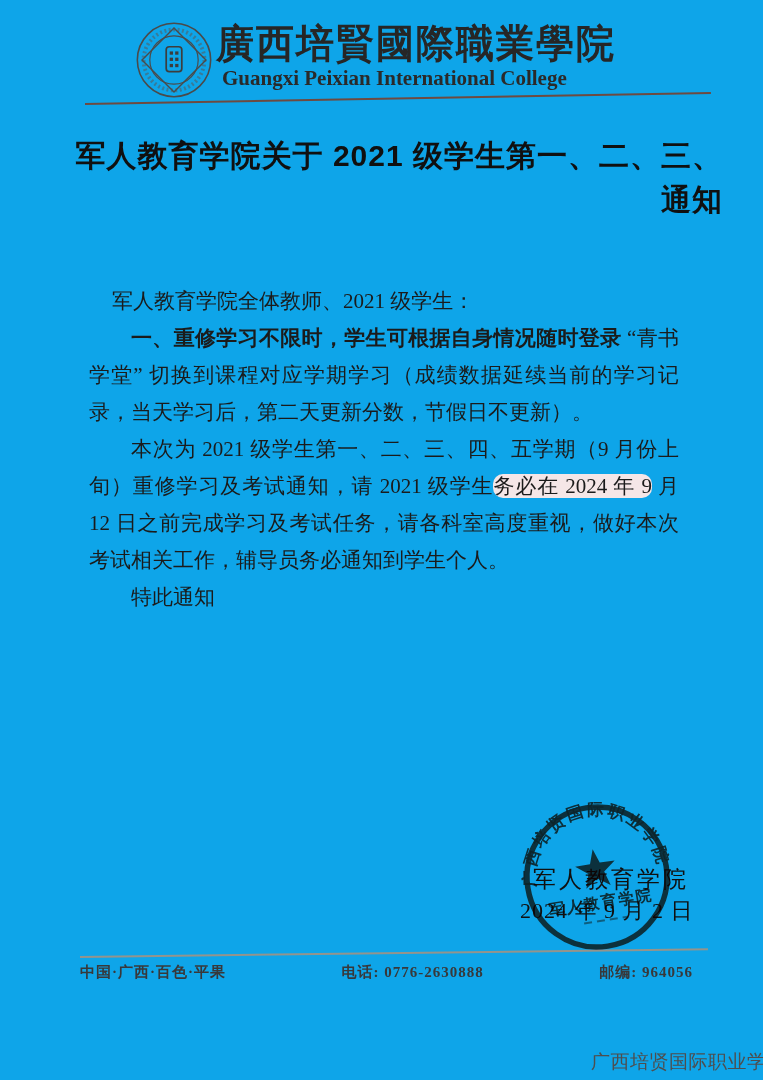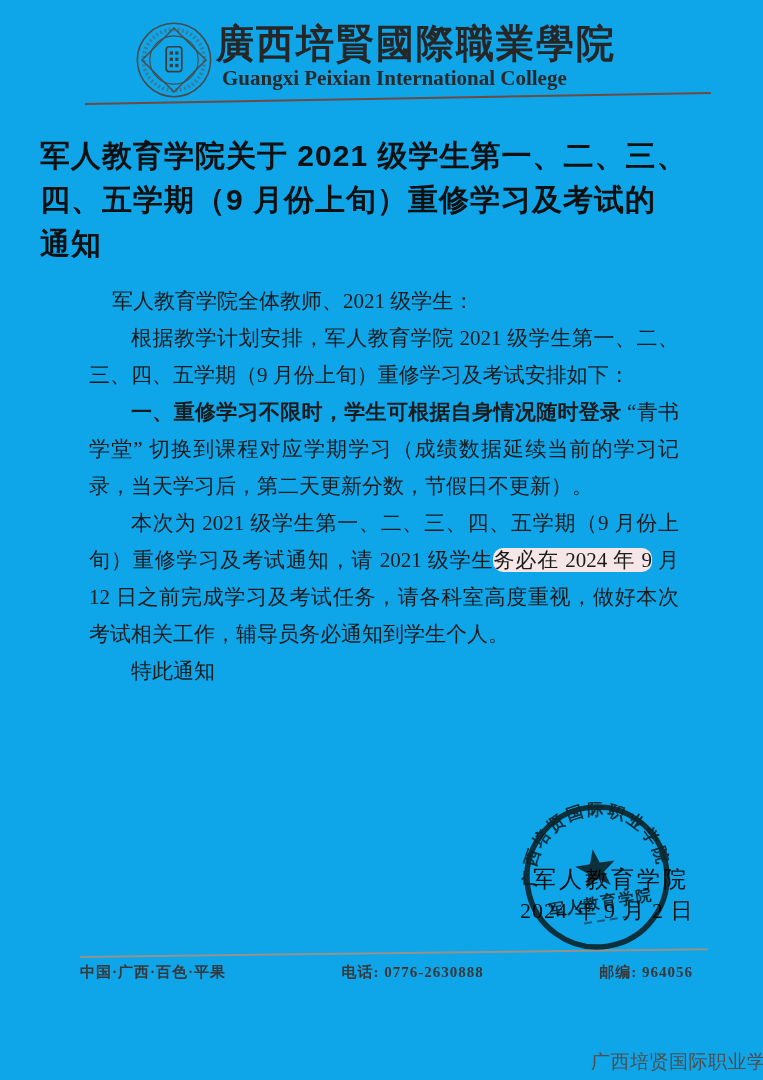--- a/index.html
+++ b/index.html
@@ -21,21 +21,21 @@
     position:absolute;left:222px;top:66px;width:420px;
     font-size:21px;font-weight:bold;color:#2a2a2a;white-space:nowrap;
   }
   .head-rule{
     position:absolute;left:85px;top:103px;width:626px;height:2px;
     background:#6e4a40;transform:rotate(-1deg);transform-origin:left center;
   }
   
   .notice-title{
     position:absolute;left:40px;top:134px;width:683px;
-    text-align:left;font-family:"Liberation Sans","DejaVu Sans",sans-serif;
+    text-align:right;font-family:"Liberation Sans","DejaVu Sans",sans-serif;
     font-size:30px;line-height:44px;font-weight:bold;color:#101010;letter-spacing:1px;
   }
   
   .body-text{
     position:absolute;left:89px;top:283px;width:590px;
     font-size:21px;line-height:37px;text-align:justify;color:#1b1b1b;
   }
   .body-text p{margin:0;text-indent:2em;}
   .body-text p.no-indent{text-indent:0;margin-left:23px;}
   .body-text b{font-weight:700;}
@@ -90,27 +90,25 @@
       <rect x="44.5" y="55" width="4.2" height="4.2" fill="#3d3d3d"></rect>
       <rect x="51.5" y="55" width="4.2" height="4.2" fill="#3d3d3d"></rect>
     </svg>
   </div>
   <div class="name-zh">廣西培賢國際職業學院</div>
   <div class="name-en">Guangxi Peixian International College</div>
   <div class="head-rule"></div>
 
   <div class="notice-title">
     <div>军人教育学院关于 2021 级学生第一、二、三、</div>
-    <div>四、五学期（9 月份上旬）重修学习及考试的</div>
     <div>通知</div>
   </div>
 
   <div class="body-text">
     <p class="no-indent">军人教育学院全体教师、2021 级学生：</p>
-    <p>根据教学计划安排，军人教育学院 2021 级学生第一、二、三、四、五学期（9 月份上旬）重修学习及考试安排如下：</p>
     <p><b>一、重修学习不限时，学生可根据自身情况随时登录</b> “青书学堂” 切换到课程对应学期学习（成绩数据延续当前的学习记录，当天学习后，第二天更新分数，节假日不更新）。</p>
     <p>本次为 2021 级学生第一、二、三、四、五学期（9 月份上旬）重修学习及考试通知，请 2021 级学生<span class="hl">务必在 2024 年 9</span> 月 12 日之前完成学习及考试任务，请各科室高度重视，做好本次考试相关工作，辅导员务必通知到学生个人。</p>
     <p>特此通知</p>
   </div>
 
   <div class="sig-unit">军人教育学院</div>
   <div class="sig-date">2024 年 9 月 2 日</div>
 
   <div class="seal">
     <svg viewBox="0 0 150 150" width="150" height="150" aria-hidden="true">

